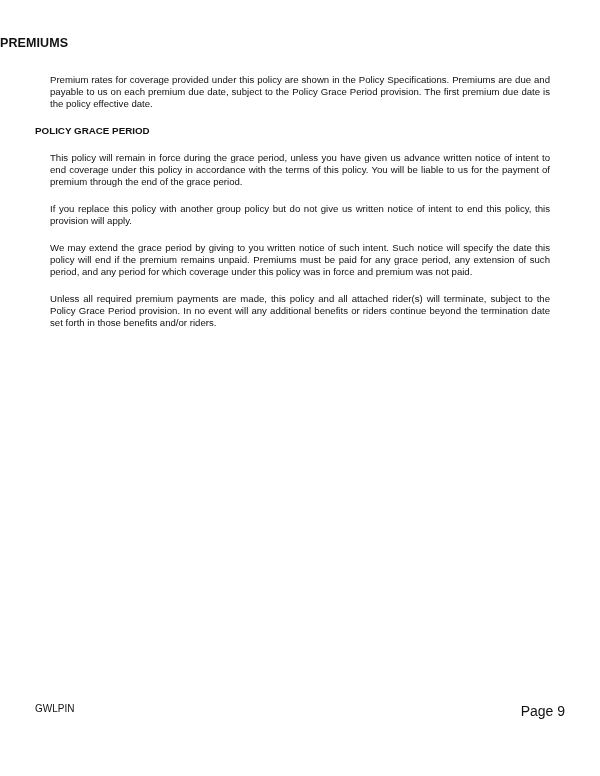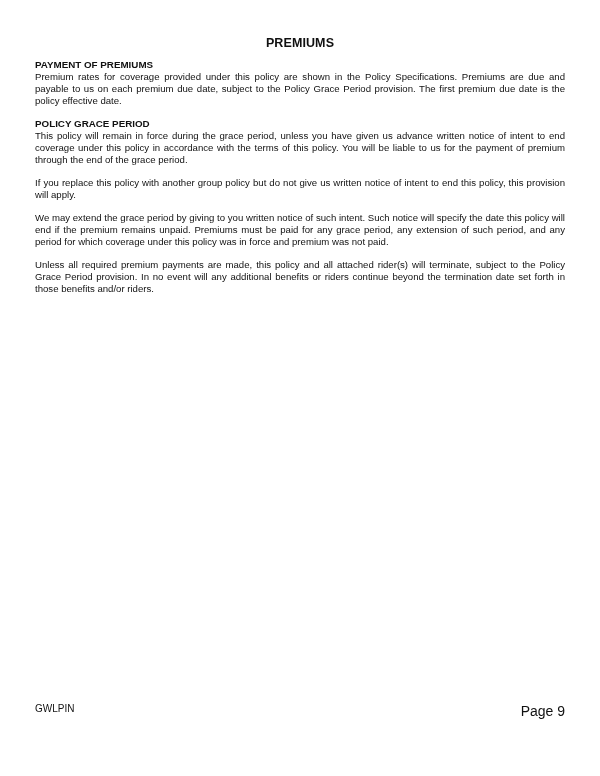--- a/index.html
+++ b/index.html
@@ -1,38 +1,37 @@
 <!DOCTYPE html>
 <html><head>
 <meta charset="utf-8">
 <style>
   html, body { margin: 0; padding: 0; background: #ffffff; }
   body { width: 600px; height: 776px; position: relative; overflow: hidden;
          font-family: "Liberation Sans", sans-serif; color: #111; }
   .page { position: absolute; left: 0; top: 0; width: 600px; height: 776px; }
-  .title { position: absolute; top: 36px; left: 0; width: 600px; text-align: center;
+  .title { position: absolute; top: 36px; left: 0; width: 600px; 
            font-weight: bold; font-size: 12.5px; letter-spacing: 0.1px; }
   .content { position: absolute; left: 35px; top: 59px; width: 530px;
              font-size: 9.6px; line-height: 12px; }
   .heading { font-weight: bold; font-size: 9.8px; margin: 0; }
-  .para { margin: 0; text-align: justify; }
+  .para { margin: 15px; text-align: justify; }
   .section { margin-bottom: 11px; }
   .gap { margin-top: 11px; }
   .footer-left { position: absolute; left: 35px; top: 703px; font-size: 10px; }
   .footer-right { position: absolute; right: 35px; top: 703px; font-size: 14px; }
 </style>
 </head>
 <body>
 
 <div class="page">
   <div class="title">PREMIUMS</div>
 
   <div class="content">
     <div class="section">
-      <p class="heading">PAYMENT OF PREMIUMS</p>
       <p class="para">Premium rates for coverage provided under this policy are shown in the Policy Specifications. Premiums are due and payable to us on each premium due date, subject to the Policy Grace Period provision. The first premium due date is the policy effective date.</p>
     </div>
 
     <div class="section">
       <p class="heading">POLICY GRACE PERIOD</p>
       <p class="para">This policy will remain in force during the grace period, unless you have given us advance written notice of intent to end coverage under this policy in accordance with the terms of this policy. You will be liable to us for the payment of premium through the end of the grace period.</p>
       <p class="para gap">If you replace this policy with another group policy but do not give us written notice of intent to end this policy, this provision will apply.</p>
       <p class="para gap">We may extend the grace period by giving to you written notice of such intent. Such notice will specify the date this policy will end if the premium remains unpaid. Premiums must be paid for any grace period, any extension of such period, and any period for which coverage under this policy was in force and premium was not paid.</p>
     </div>
 

